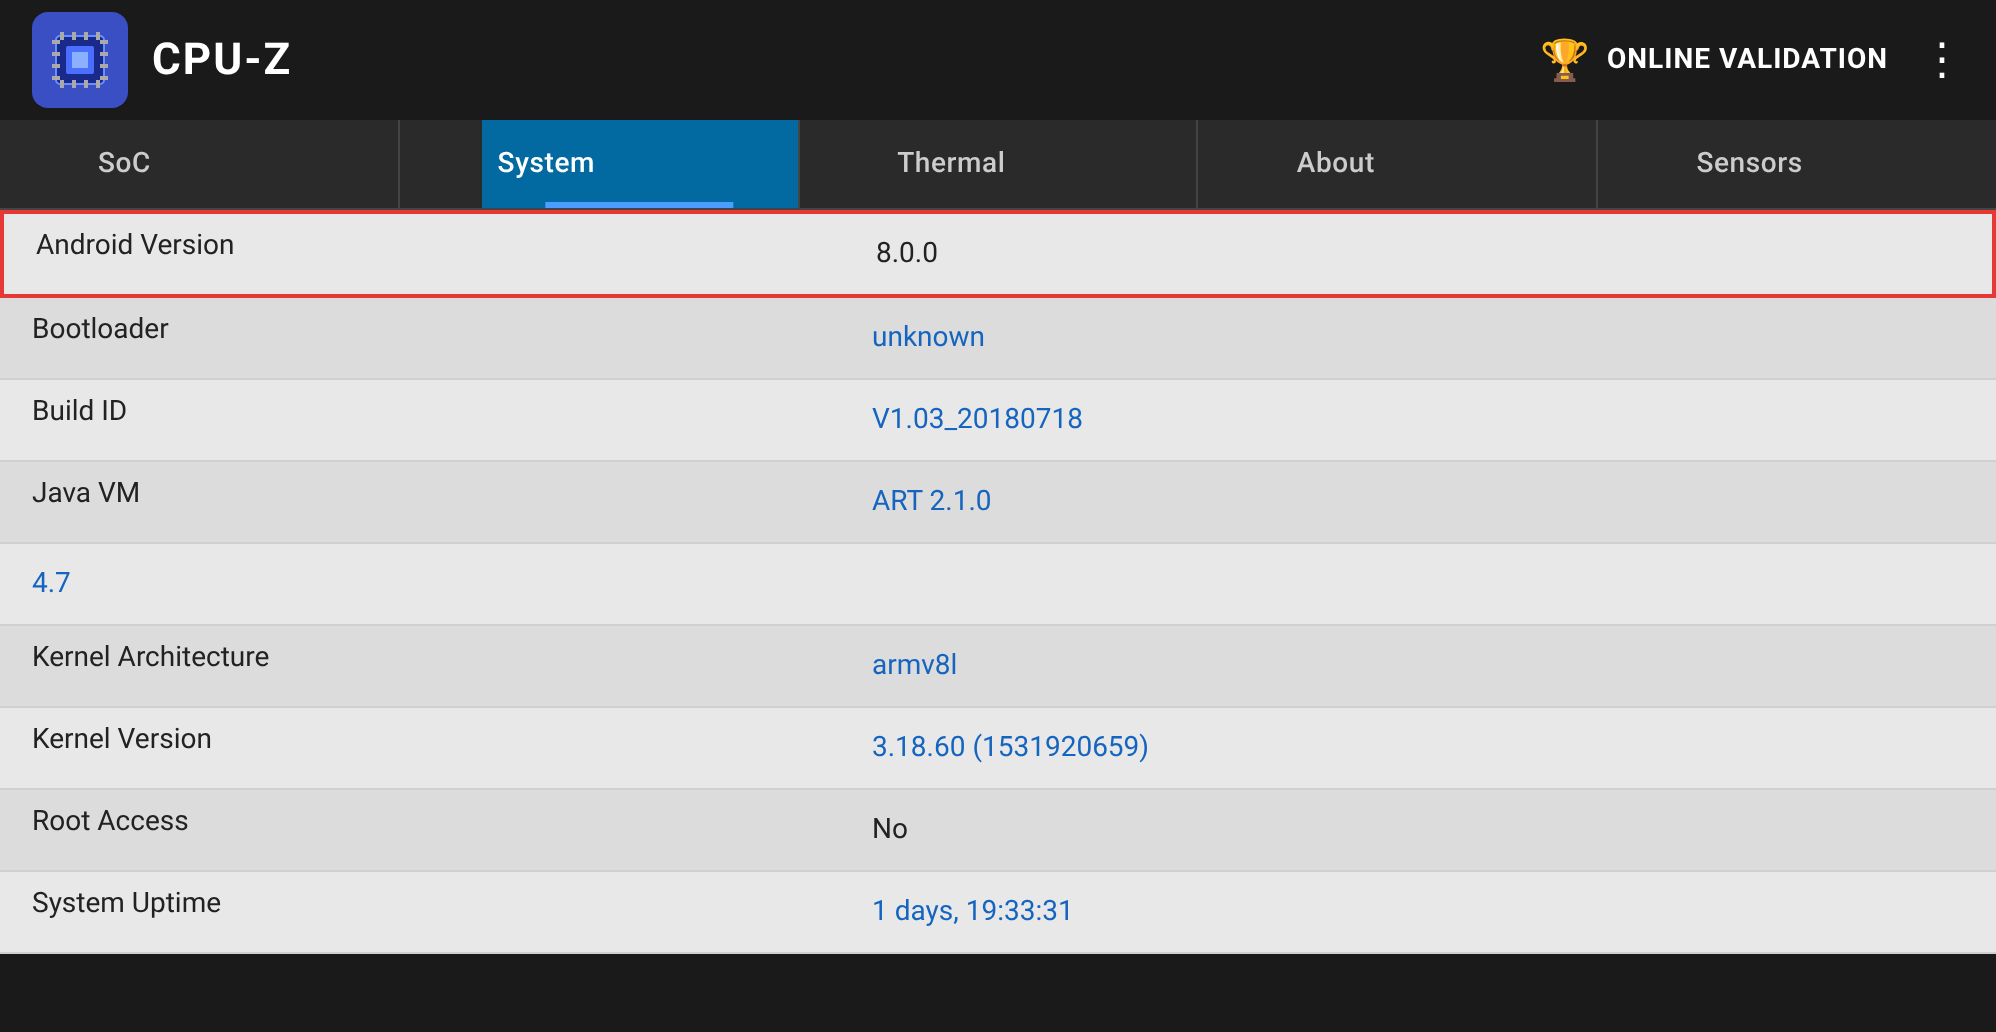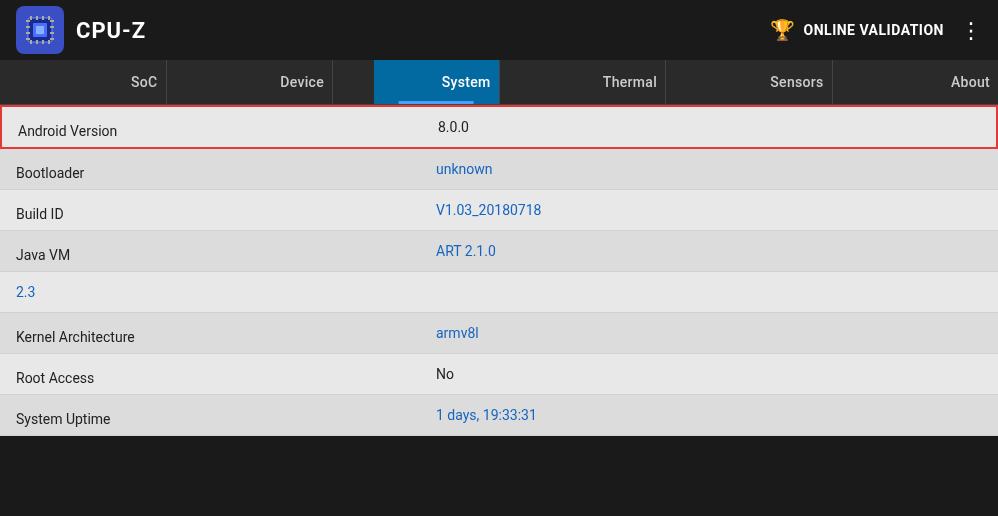--- a/index.html
+++ b/index.html
@@ -71,21 +71,21 @@
 
     
     .tabs {
       background: #2a2a2a;
       display: flex;
       border-bottom: 1px solid #444;
     }
     .tab {
       flex: 1;
       padding: 14px 8px;
-      text-align: right;
+      text-align: left;
       color: #cccccc;
       font-size: 14px;
       font-weight: 500;
       cursor: pointer;
       border-right: 1px solid #444;
       position: relative;
       letter-spacing: 0.3px;
       margin-left: 41px;
     }
     .tab:last-child {
@@ -105,21 +105,21 @@
       height: 3px;
       background: #4a9eff;
     }
 
     
     .table-container {
       background: #f0f0f0;
     }
     .table-row {
       display: flex;
-      align-items: flex-end;
+      align-items: flex-start;
       border-bottom: 1px solid #d0d0d0;
       min-height: 38px;
     }
     .table-row.highlighted {
       border: 2px solid #e53935;
       background: #e8e8e8;
     }
     .table-row:not(.highlighted) {
       background: #e8e8e8;
     }
@@ -180,52 +180,55 @@
       <div class="online-validation">
         <span class="trophy-icon">🏆</span>
         <span>ONLINE VALIDATION</span>
       </div>
       <span class="more-icon">⋮</span>
     </div>
   </div>
 
   <div class="tabs" id="tabs-container">
   <div class="tab">SoC</div>
-      <div class="tab">Device</div>
       <div class="tab active">System</div>
       <div class="tab">Thermal</div>
+      <div class="tab">About</div>
       <div class="tab">Sensors</div>
-      <div class="tab">About</div>
     </div>
 
   <div class="table-container" id="table-container">
   <div class="table-row highlighted">
         <div class="cell-label">Android Version</div>
         <div class="cell-value dark">8.0.0</div>
       </div>
       <div class="table-row">
         <div class="cell-label">Bootloader</div>
         <div class="cell-value">unknown</div>
       </div>
       <div class="table-row">
         <div class="cell-label">Build ID</div>
         <div class="cell-value">V1.03_20180718</div>
       </div>
       <div class="table-row">
         <div class="cell-label">Java VM</div>
         <div class="cell-value">ART 2.1.0</div>
       </div>
       <div class="table-row">
-        <div class="cell-value">2.3</div>
+        <div class="cell-value">4.7</div>
       </div>
       <div class="table-row">
         <div class="cell-label">Kernel Architecture</div>
         <div class="cell-value">armv8l</div>
       </div>
       <div class="table-row">
+        <div class="cell-label">Kernel Version</div>
+        <div class="cell-value">3.18.60 (1531920659)</div>
+      </div>
+      <div class="table-row">
         <div class="cell-label">Root Access</div>
         <div class="cell-value dark">No</div>
       </div>
       <div class="table-row">
         <div class="cell-label">System Uptime</div>
         <div class="cell-value">1 days, 19:33:31</div>
       </div>
     </div>
 
 </div>

